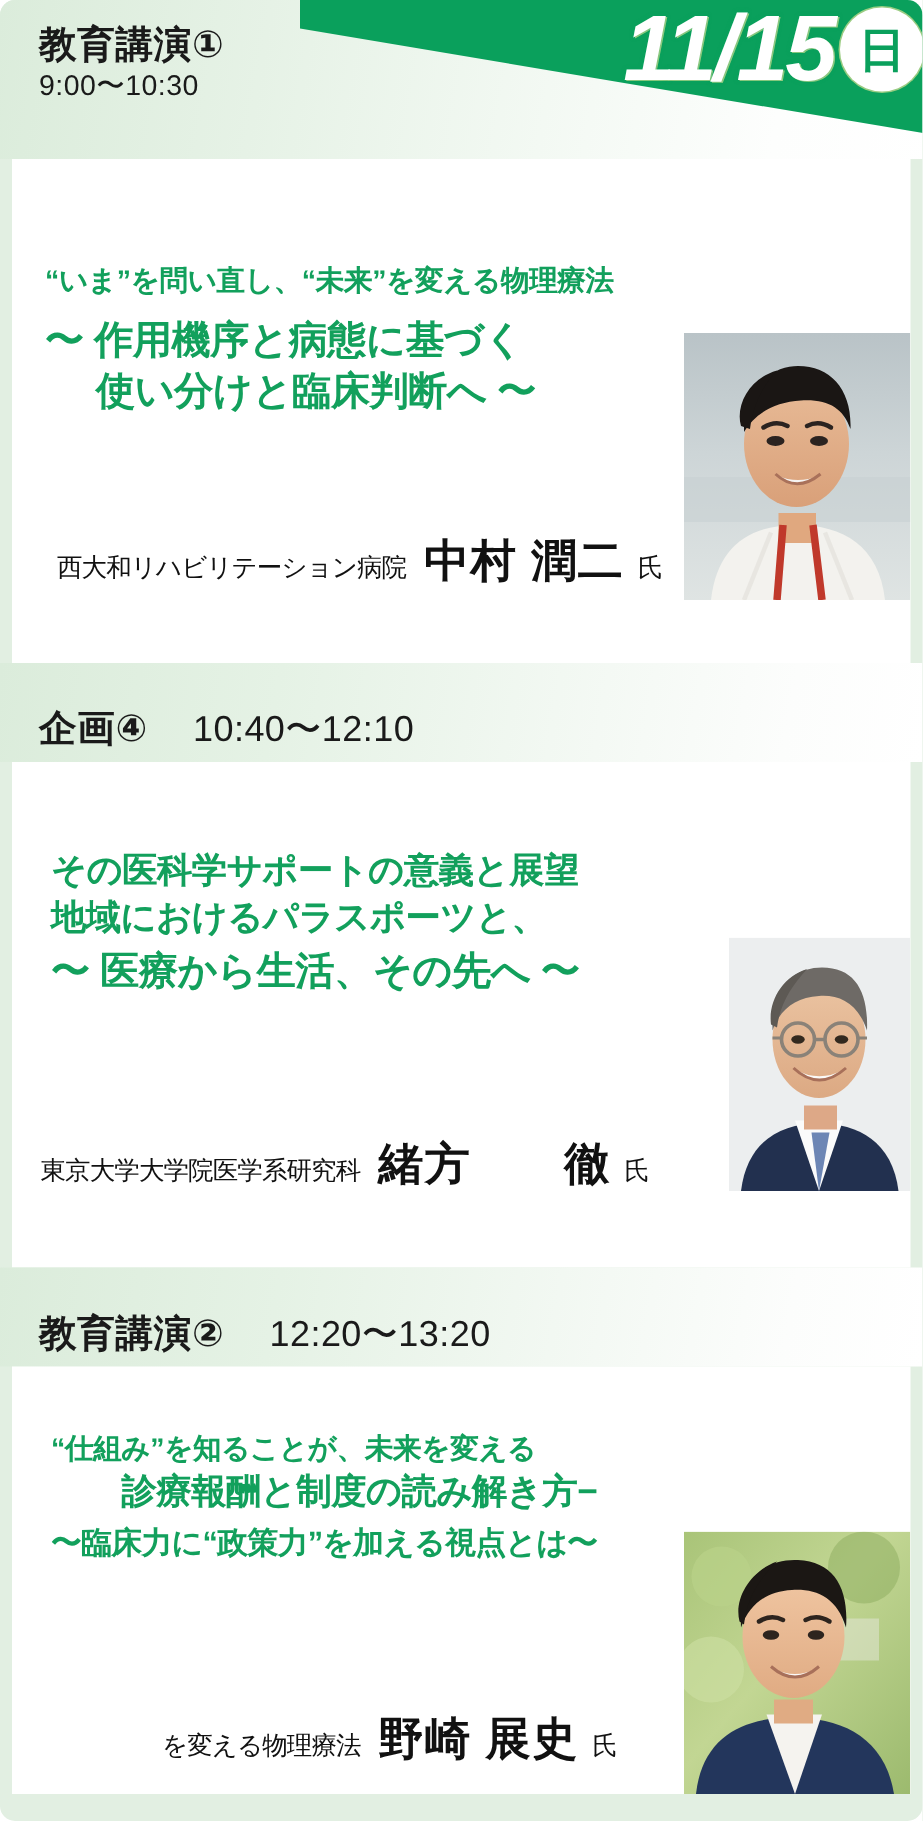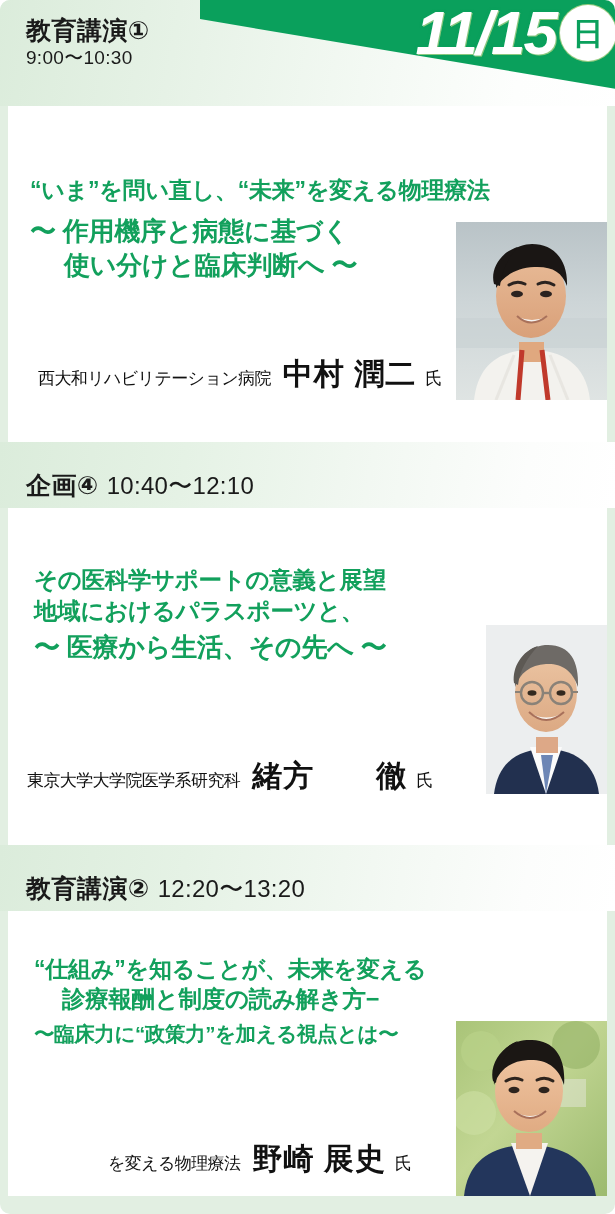--- a/index.html
+++ b/index.html
@@ -60,41 +60,41 @@
     box-shadow:0 0 0 1px rgba(190,215,140,.8);
   }
 
   
   .band{
     position:absolute;left:0;width:615px;height:66px;
     background:linear-gradient(100deg,#dbecdb 0%,#e5f2e5 30%,#f2f8f2 60%,#fcfdfc 85%,#ffffff 100%);
     display:flex;align-items:center;
   }
   .band-inner{
-    margin-left:26px;display:flex;align-items:baseline;gap:8px;
+    margin-left:26px;display:flex;align-items:baseline;gap:30px;
     white-space:nowrap;
     margin-top:21px;
   }
   .band-kind{font-size:25px;font-weight:700;color:#1a1a1a;letter-spacing:.5px;}
   .band-time{font-size:24px;font-weight:400;color:#1a1a1a;letter-spacing:.3px;}
 
   
   .card{
     position:absolute;left:8px;width:599px;
     background:#ffffff;
     overflow:hidden;
   }
   #card1{top:106px;height:336px;}
   #card2{top:508px;height:337px;}
   #card3{top:911px;height:285px;}
 
   
   .title-block{position:absolute;}
   .t-small{
-    font-size:23px;font-weight:700;color:#12a05c;
+    font-size:19px;font-weight:700;color:#12a05c;
     letter-spacing:-.2px;line-height:1.25;white-space:nowrap;
   }
   .t-main{
     font-size:26px;font-weight:700;color:#12a05c;
     letter-spacing:-.2px;line-height:1.32;white-space:nowrap;
   }
   .t-mid{
     font-size:23.5px;font-weight:700;color:#12a05c;
     letter-spacing:-.3px;line-height:1.3;white-space:nowrap;
   }
@@ -231,21 +231,21 @@
   <div class="band" style="top:845px;">
     <div class="band-inner">
       <span class="band-kind">教育講演②</span>
       <span class="band-time">12:20〜13:20</span>
     </div>
   </div>
 
   <div class="card" id="card3">
     <div class="title-block" style="left:26px;top:44px;">
       <div class="t-small">“仕組み”を知ることが、未来を変える</div>
-      <div class="t-mid" style="margin-left:28px;">診療報酬と制度の読み解き方−</div>
+      <div class="t-mid" style="margin-left:28px;text-align:right;">診療報酬と制度の読み解き方−</div>
       <div class="t-sub" style="margin-top:7px;">〜臨床力に“政策力”を加える視点とは〜</div>
     </div>
 
     <div class="photo" style="left:448px;top:110px;width:151px;height:175px;">
       <svg viewBox="0 0 151 175" preserveAspectRatio="none" aria-hidden="true">
         <defs>
           <linearGradient id="bg3" x1="0" y1="0" x2="1" y2="1">
             <stop offset="0%" stop-color="#a9c478"></stop>
             <stop offset="45%" stop-color="#c2d693"></stop>
             <stop offset="100%" stop-color="#9cba6e"></stop>

